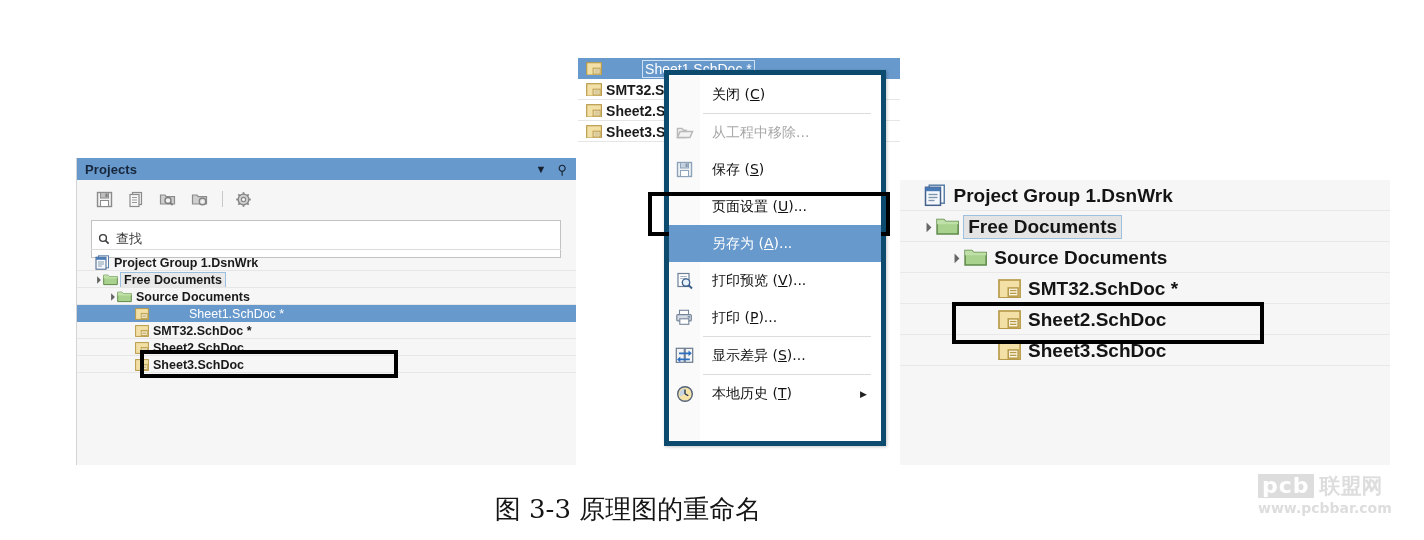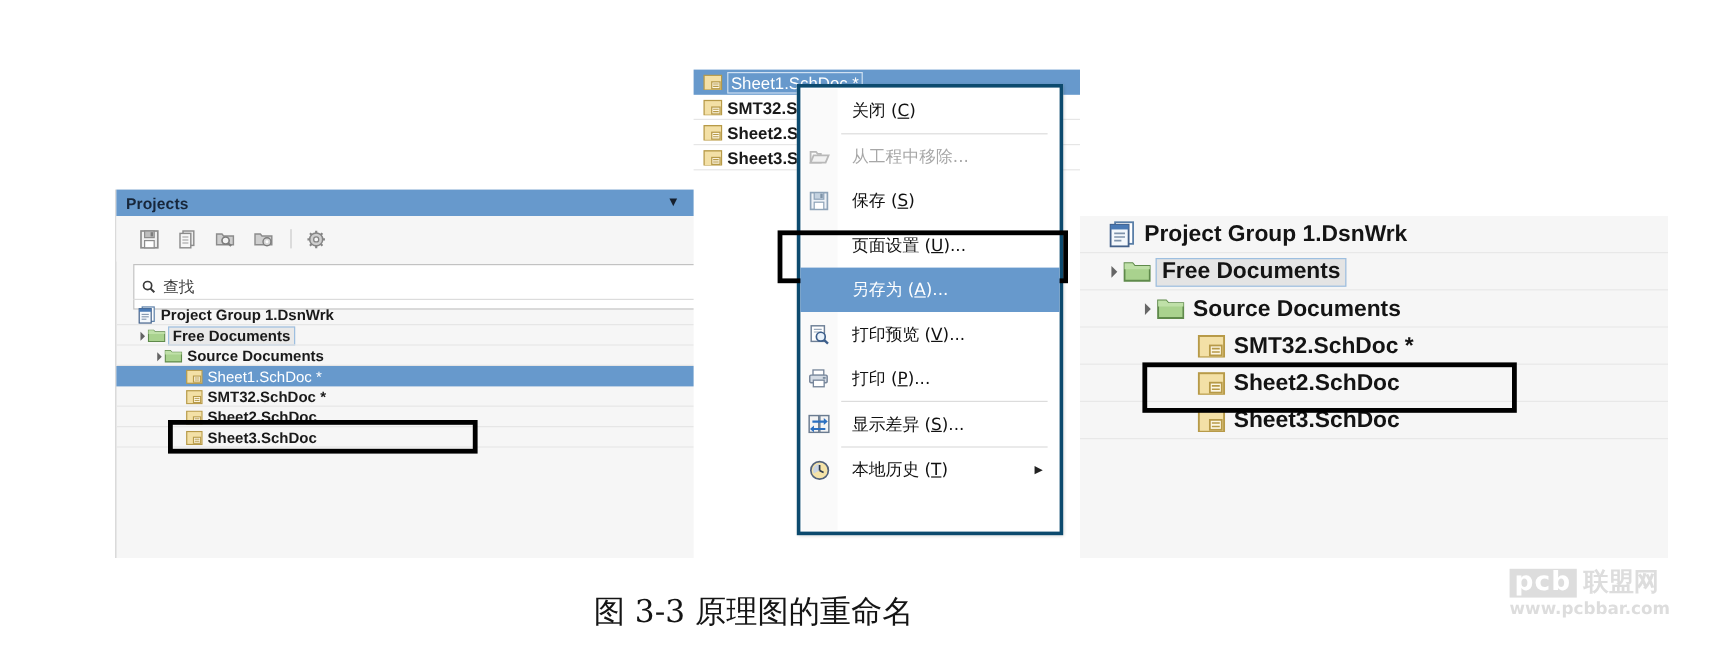--- a/index.html
+++ b/index.html
@@ -5,21 +5,21 @@
   html,body{margin:0;padding:0;background:#ffffff;}
   body{
     width:1424px;height:540px;position:relative;overflow:hidden;
     font-family:"Liberation Sans","DejaVu Sans",sans-serif;
     -webkit-font-smoothing:antialiased;
   }
   .abs{position:absolute;}
 
   
   #left-panel{
-    left:96px;top:158px;width:500px;height:307px;
+    left:76px;top:158px;width:500px;height:307px;
     background:#f6f6f6;border-left:1px solid #d3d3d3;
     box-sizing:border-box;
   }
   #left-titlebar{
     position:absolute;left:0;top:0;width:100%;height:22px;
     background:#6799cc;display:flex;align-items:center;
   }
   #left-titlebar .title{
     font-size:13px;font-weight:bold;color:#17263a;margin-left:8px;letter-spacing:.1px;
   }
@@ -44,30 +44,30 @@
   #left-divider{position:absolute;left:14px;top:91px;width:470px;height:1px;background:#dcdcdc;}
 
   
   .tree{position:absolute;left:0;width:100%;}
   .trow{position:relative;height:17px;display:flex;align-items:center;white-space:nowrap;}
   .trow .lbl{font-size:12.5px;font-weight:bold;color:#1a1a1a;font-family:"Liberation Sans",sans-serif;}
   .trow .underline-row{position:absolute;left:0;right:0;bottom:0;height:1px;background:#e6e6e6;}
   .arrow{width:12px;display:inline-block;text-align:center;font-size:7px;color:#636363;}
   .ficon{margin-right:4px;display:flex;align-items:center;}
   .selrow{background:#6799cc;}
-  .selrow .lbl{color:#ffffff;font-weight:normal;}
+  .selrow .lbl{color:#ffffff;font-weight:normal;margin-left:36px;}
 
   
   #center-panel{
     left:578px;top:58px;width:322px;height:407px;background:#ffffff;
   }
   #center-bglist{position:absolute;left:0;top:0;width:100%;}
   #ctxmenu{
     position:absolute;left:86px;top:12px;width:222px;height:376px;
-    background:#ffffff;border:3px solid #0c4a6e;box-shadow:1px 1px 3px rgba(0,0,0,.22);
+    background:#ffffff;border:5px solid #0c4a6e;box-shadow:1px 1px 3px rgba(0,0,0,.22);
     box-sizing:border-box;
   }
   #ctxmenu .gutter{position:absolute;left:1px;top:1px;width:30px;bottom:1px;background:#fafafa;}
   .mi{position:relative;height:37px;display:flex;align-items:center;z-index:2;}
   .mi .micon{width:31px;display:flex;align-items:center;justify-content:center;}
   .mi .mlabel{font-size:14px;color:#111;font-family:"DejaVu Sans",sans-serif;margin-left:12px;}
   .mi.disabled .mlabel{color:#a7a7a7;}
   .mi.hl{background:#6799cc;}
   .mi.hl .mlabel{color:#ffffff;}
   .mi .submark{position:absolute;right:14px;font-size:9px;color:#222;}

